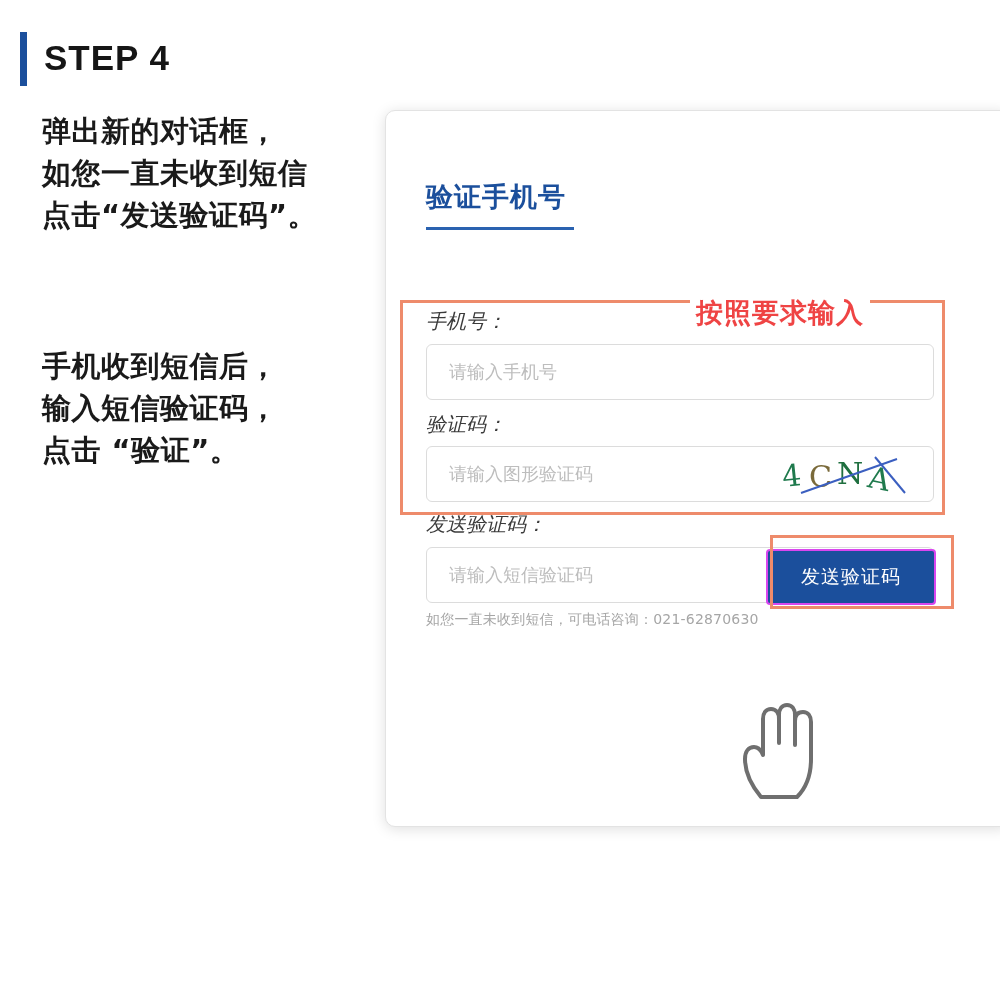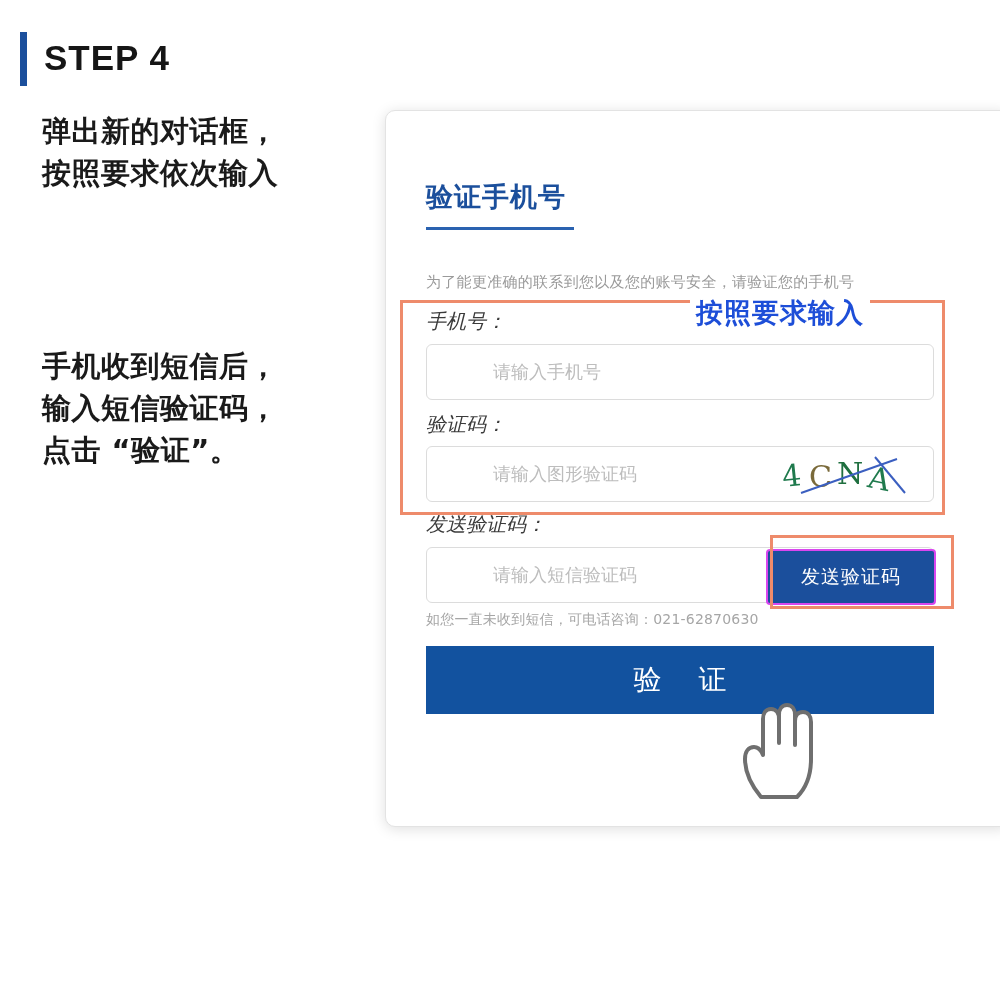--- a/index.html
+++ b/index.html
@@ -119,21 +119,20 @@
     background: #ffffff;
   }
   .input-box .ph {
     position: absolute;
     left: 22px;
     top: 50%;
     transform: translateY(-50%);
     font-size: 18px;
     color: #bdbdbd;
     font-family: "DejaVu Sans", "Liberation Sans", sans-serif;
-    margin-left: 44px;
   }
   .box-phone { top: 233px; }
   .box-captcha { top: 335px; }
   .box-sms { top: 436px; }
 
   
   .captcha-img {
     position: absolute;
     right: 14px;
     top: 6px;
@@ -208,21 +207,21 @@
     top: 535px;
     width: 184px;
     height: 74px;
   }
   .anno-label {
     position: absolute;
     left: 690px;
     top: 295px;
     font-size: 27px;
     font-weight: 700;
-    color: #1d4ed8;
+    color: #ef4444;
     letter-spacing: 1px;
     background: #ffffff;
     padding: 0 6px;
     font-family: "DejaVu Sans", "Liberation Sans", sans-serif;
   }
 
   
   .cursor-hand {
     position: absolute;
     left: 735px;
@@ -233,35 +232,35 @@
 </style>
 </head>
 <body>
 
 <div class="left-col">
   <div class="step-bar"></div>
   <div class="step-title">STEP 4</div>
 
   <div class="instr-block instr-1">
     <div>弹出新的对话框，</div>
-    <div>按照要求依次输入</div>
+    <div>如您一直未收到短信</div>
+    <div>点击“发送验证码”。</div>
   </div>
 
   <div class="instr-block instr-2">
     <div>手机收到短信后，</div>
     <div>输入短信验证码，</div>
     <div>点击 “验证”。</div>
   </div>
 </div>
 
 <div class="card">
 
   <div class="card-title">验证手机号</div>
   <div class="card-title-rule"></div>
-  <div class="card-sub">为了能更准确的联系到您以及您的账号安全，请验证您的手机号</div>
 
   <div class="field-label label-phone">手机号：</div>
   <div class="input-box box-phone">
     <span class="ph">请输入手机号</span>
   </div>
 
   <div class="field-label label-captcha">验证码：</div>
   <div class="input-box box-captcha">
     <span class="ph">请输入图形验证码</span>
     <svg class="captcha-img" viewBox="0 0 140 44">
@@ -275,21 +274,20 @@
   </div>
 
   <div class="field-label label-sms">发送验证码：</div>
   <div class="input-box box-sms">
     <span class="ph">请输入短信验证码</span>
   </div>
   <div class="send-btn">发送验证码</div>
 
   <div class="hint-text">如您一直未收到短信，可电话咨询：021-62870630</div>
 
-  <div class="submit-btn">验 证</div>
 </div>
 
 <div class="anno-box anno-fields"></div>
 <div class="anno-box anno-send"></div>
 <div class="anno-label">按照要求输入</div>
 
 <svg class="cursor-hand" viewBox="0 0 86 110">
   <path d="M26 104 C16 92 10 78 10 66 C10 58 14 54 19 54 C23 54 26 57 28 62 L28 26 C28 20 31 16 36 16 C41 16 44 20 44 26 L44 50 L44 22 C44 16 47 12 52 12 C57 12 60 16 60 22 L60 52 L60 28 C60 22 63 19 68 19 C73 19 76 23 76 29 L76 66 C76 84 70 96 62 104 Z" fill="#ffffff" stroke="#6f6f6f" stroke-width="4" stroke-linejoin="round"></path>
 </svg>
 

